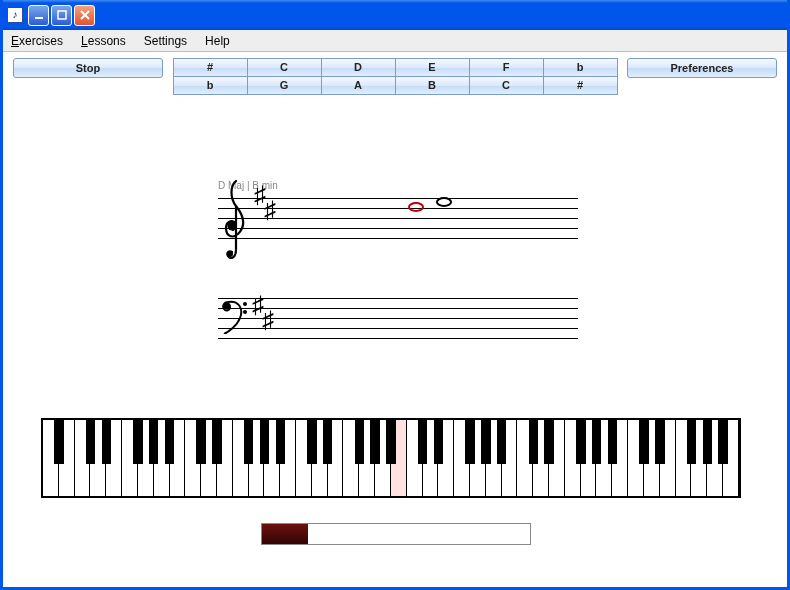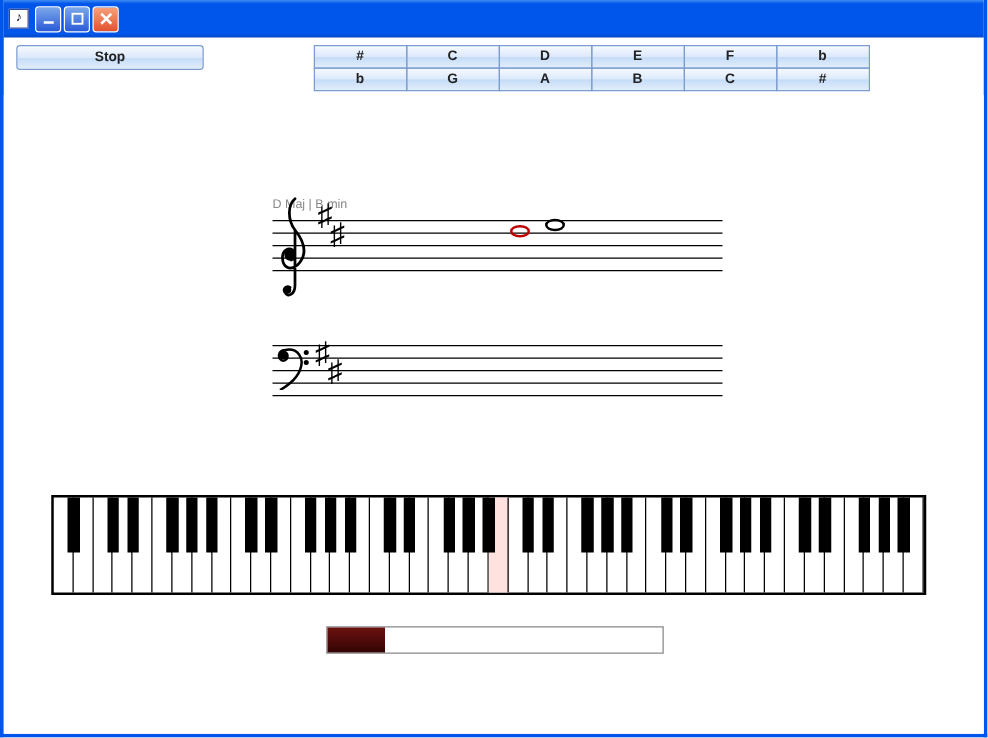--- a/index.html
+++ b/index.html
@@ -187,39 +187,47 @@
           </svg>
       </div>
       <div class="winbtn close">
         <svg viewBox="0 0 12 12">
             <path d="M2 2 L10 10 M10 2 L2 10" stroke="#fff" stroke-width="2"></path>
           </svg>
       </div>
     </div>
   </div>
 
+  <div class="menubar">
+
+  <div class="menuitem"><span class="mn-underline">E</span>xercises</div>
+      <div class="menuitem"><span class="mn-underline">L</span>essons</div>
+      <div class="menuitem">Settings</div>
+      <div class="menuitem">Help</div>
+    </div>
 
   <div class="toolbar">
     <div class="btn wide">Stop</div>
     <div style="flex:1; display:flex; justify-content:center;">
       <div class="note-grid">
           <div class="cell">#</div>
           <div class="cell">C</div>
           <div class="cell">D</div>
           <div class="cell">E</div>
           <div class="cell">F</div>
           <div class="cell">b</div>
           <div class="cell">b</div>
           <div class="cell">G</div>
           <div class="cell">A</div>
           <div class="cell">B</div>
           <div class="cell">C</div>
           <div class="cell">#</div>
         </div>
     </div>
+    <div class="btn wide">Preferences</div>
   </div>
 
   <div class="stage">
 
     <div class="key-label" style="left:215px; top:82px;">D Maj | B min</div>
 
     <div class="staff" style="left:215px; top:100px; width:360px; height:60px;">
       <div class="line" style="top:0px;"></div>
       <div class="line" style="top:10px;"></div>
       <div class="line" style="top:20px;"></div>

